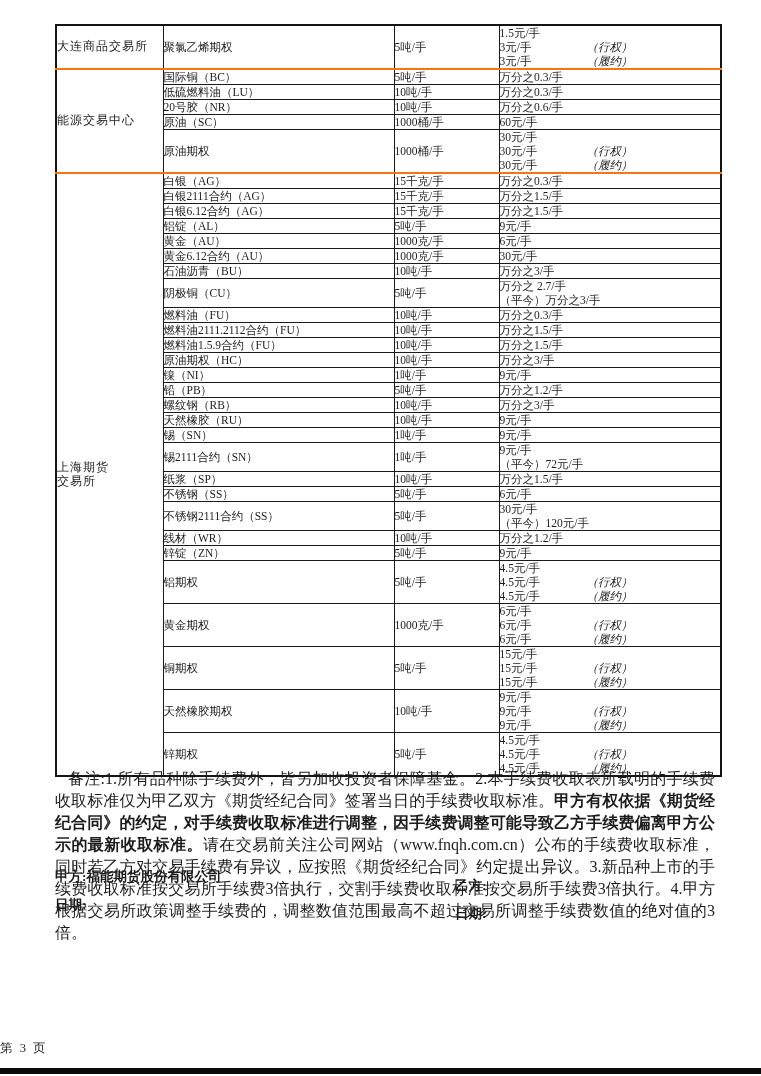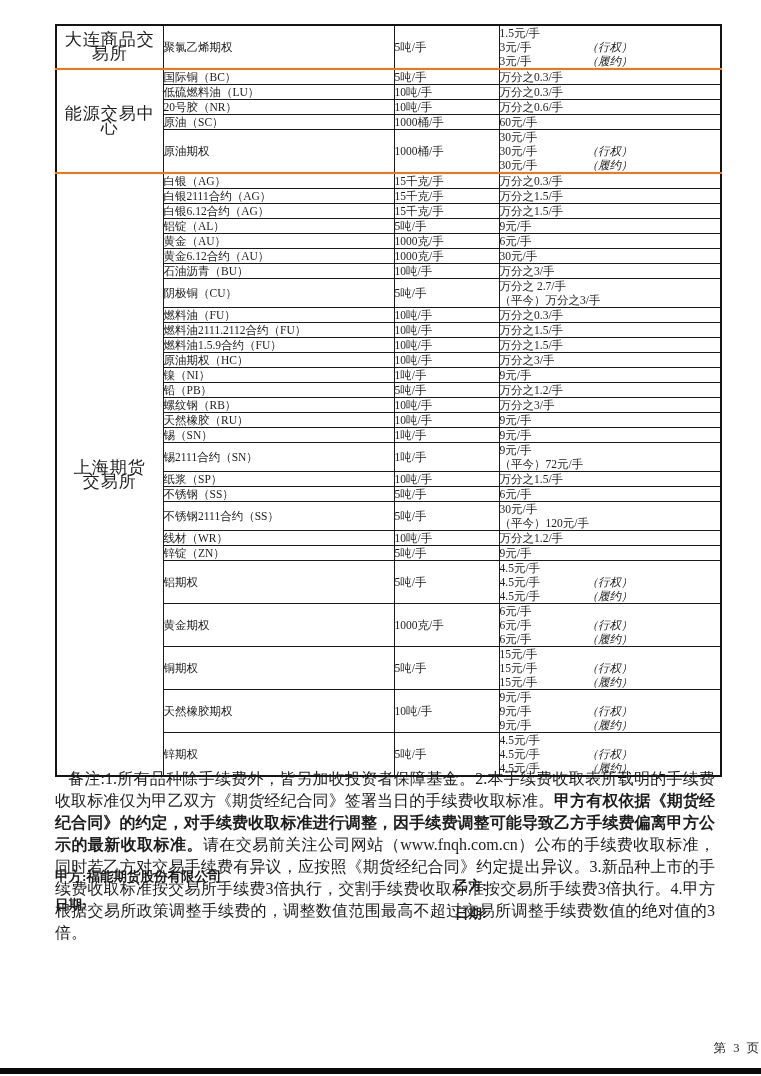--- a/index.html
+++ b/index.html
@@ -29,24 +29,24 @@
   table.fee-table { border: 2px solid #141414; }
   table.fee-table td {
     border: 1px solid #1a1a1a;
     padding: 0;
     line-height: 14px;
     vertical-align: middle;
     overflow: hidden;
   }
   tr.section-start td { border-top: 2px solid #f97316; }
   td.col-exchange {
-    text-align: center;
-    font-size: 17px;
+    font-size: 12px;
     letter-spacing: 1px;
     line-height: 19px;
+    font-family: Liberation Mono, monospace;
   }
   td.col-product { text-align: left; }
   td.col-size    { text-align: left; padding-right: 6px; }
   td.col-fee     { padding: 0 6px 0 0; }
   .fee-line {
     position: relative;
     height: 14px; line-height: 14px;
     text-align: left;
     white-space: nowrap;
   }
@@ -66,21 +66,21 @@
 
   
   .sig-block { position: absolute; left: 55px; top: 868px; width: 660px; font-size: 13.5px; font-weight: bold; }
   .sig-row { position: relative; height: 28px; line-height: 18px; }
   .sig-right { position: absolute; left: 400px; top: 9px; }
 
   
   .page-footer {
     position: absolute;
     left: 0; top: 1040px; width: 761px;
-    text-align: right;
+    text-align: left;
     font-size: 12.5px;
     letter-spacing: 2px;
   }
   .scan-edge-bottom {
     position: absolute;
     left: 0; top: 1068px; width: 761px; height: 6px;
     background: #0a0a0a;
   }
 </style>
 </head>

